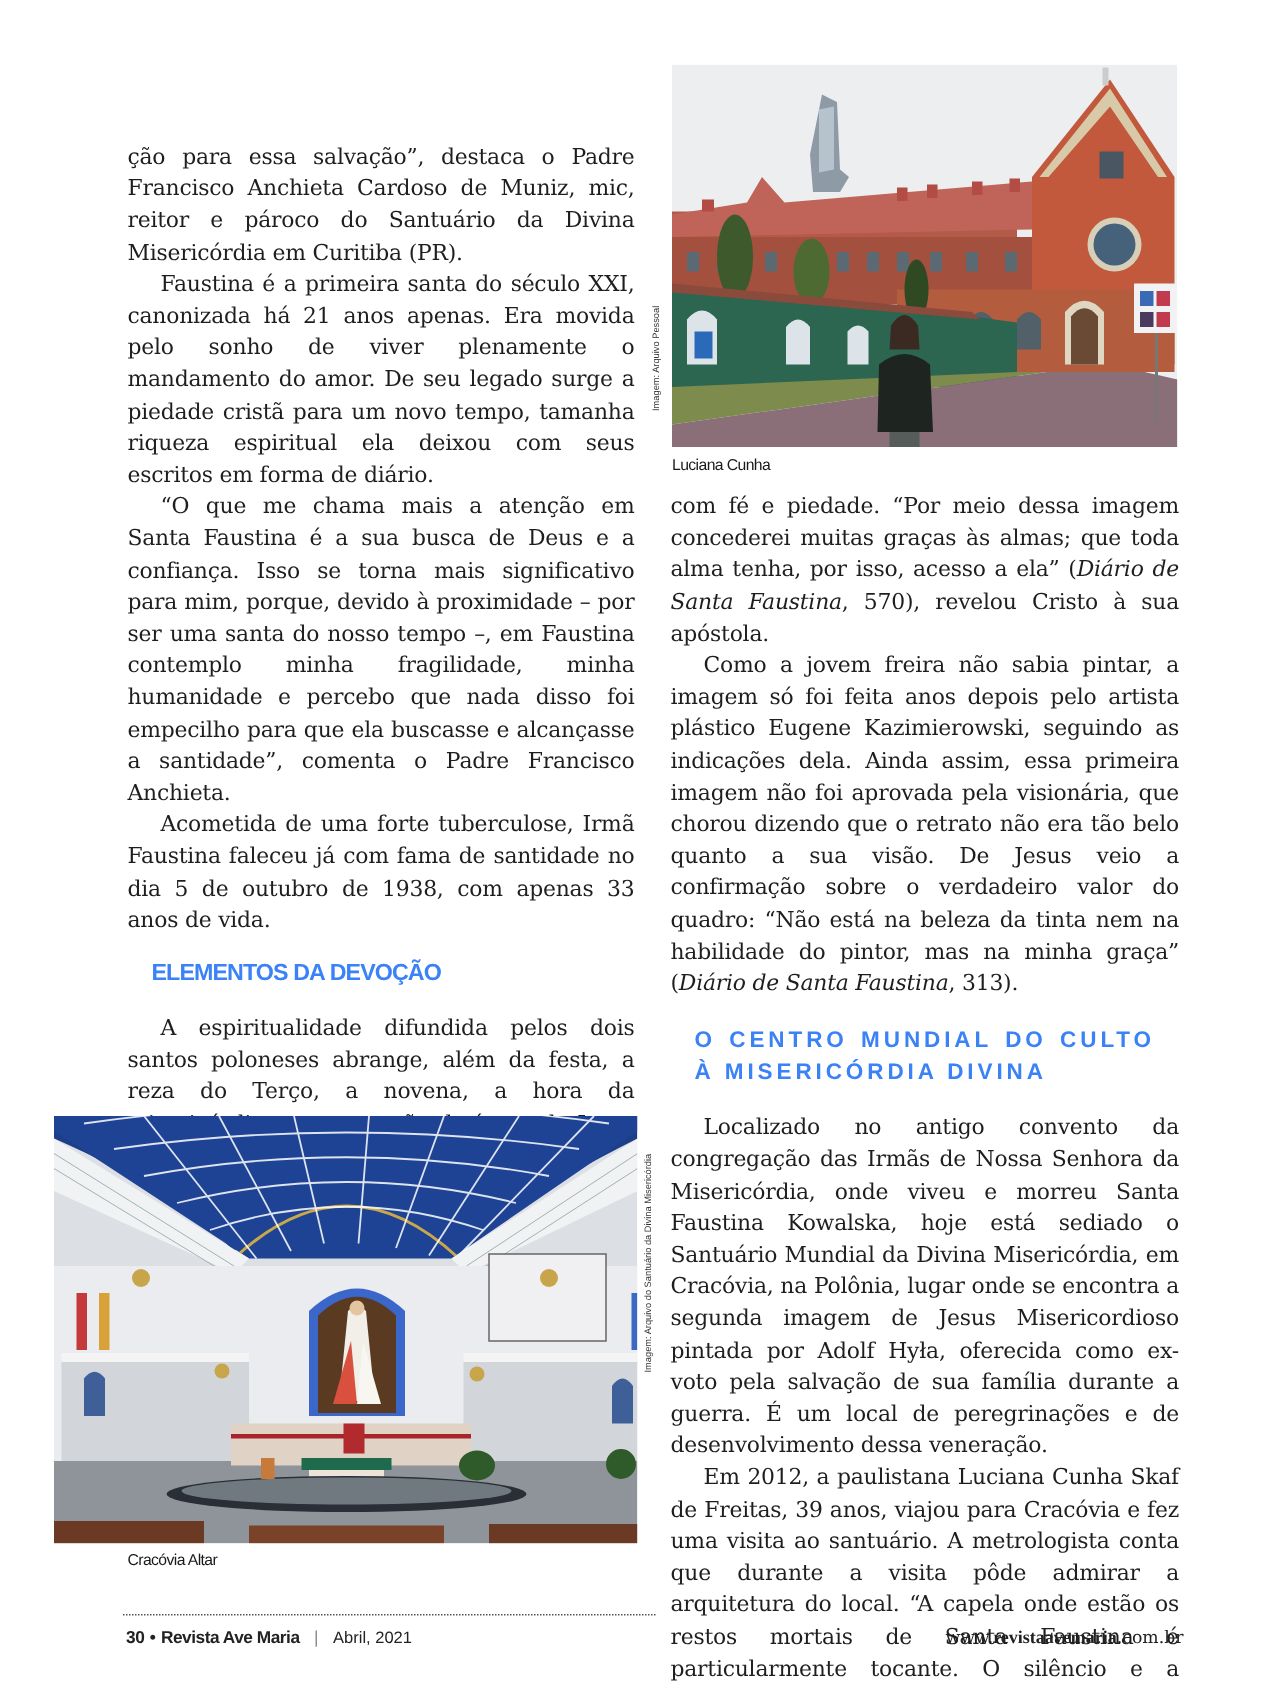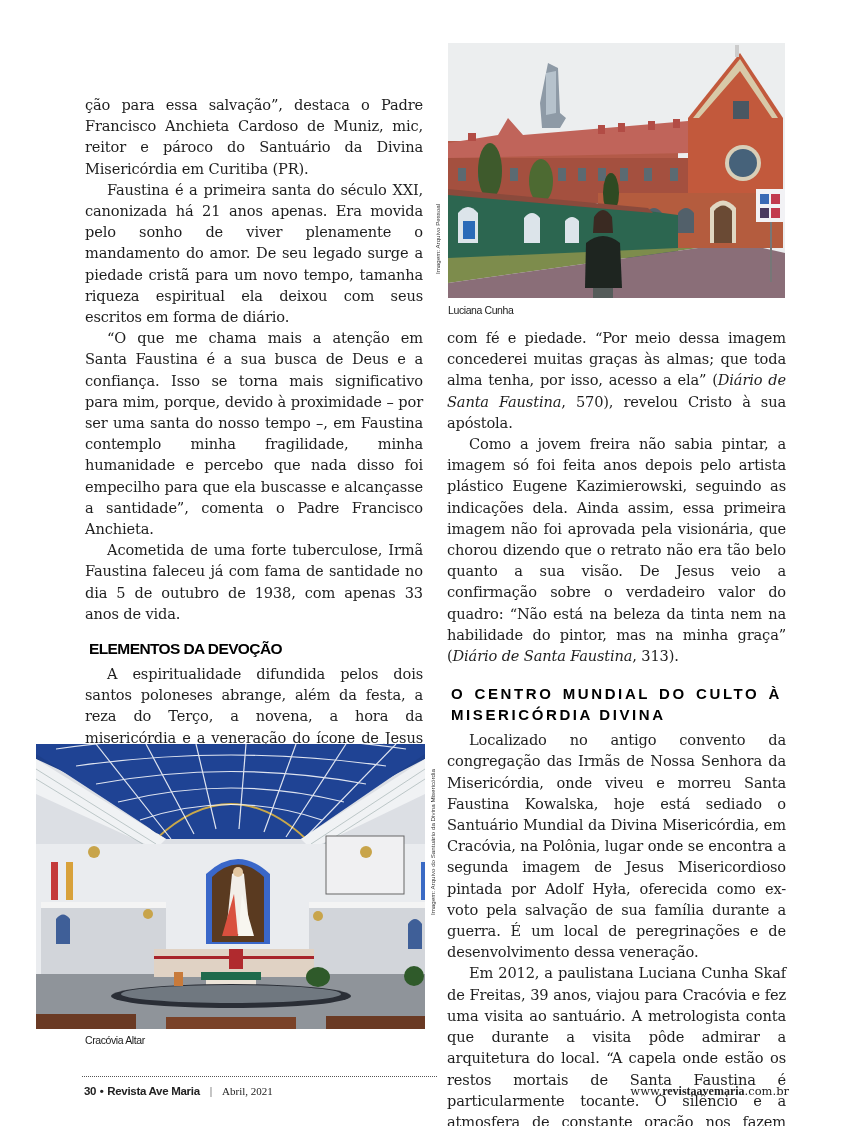--- a/index.html
+++ b/index.html
@@ -3,33 +3,33 @@
   <meta charset="utf-8">
   <style>
     html, body { margin: 0; padding: 0; background: #ffffff; }
     body { width: 850px; height: 1126px; position: relative; overflow: hidden; font-family: "DejaVu Serif", serif; color: #1e1e1e; }
     .col { position: absolute; font-size: 14.6px; line-height: 21.2px; text-align: justify; hyphens: manual; letter-spacing: -0.15px; }
     .col-left { left: 85px; top: 94px; width: 338px; }
     .col-right { left: 447px; top: 327px; width: 339px; }
     .col p { margin: 0; text-indent: 22px; }
     .col p.noindent { text-indent: 0; }
     .col em { font-style: italic; }
-    .h-green { color: #000000; font-family: "Liberation Sans", sans-serif; font-weight: bold; margin: 4px; }
+    .h-green { color: #3b82f6; font-family: "Liberation Sans", sans-serif; font-weight: bold; margin: 16px; }
     .h-left { font-size: 15.5px; letter-spacing: -0.6px; margin-top: 15px; line-height: 20px; }
     .h-right { font-size: 15px; letter-spacing: 2.6px; line-height: 21px; margin-top: 17px; text-align: justify; text-align-last: left; }
     .caption { position: absolute; font-family: "Liberation Sans", sans-serif; font-weight: normal; font-size: 10.5px; color: #1a1a1a; letter-spacing: -0.4px; }
     .credit { position: absolute; font-family: "Liberation Sans", sans-serif; font-size: 6.2px; color: #333; transform-origin: left top; transform: rotate(-90deg); white-space: nowrap; }
     .photo { position: absolute; overflow: hidden; }
     .photo-convent { left: 448px; top: 43px; width: 337px; height: 255px; }
     .photo-altar { left: 36px; top: 744px; width: 389px; height: 285px; }
     .footer-rule { position: absolute; left: 82px; top: 1076px; width: 355px; border-top: 1px dotted #555; }
     .footer-left { position: absolute; left: 84px; top: 1084px; font-size: 11.5px; color: #222; white-space: nowrap; }
     .footer-left .mag { font-family: "Liberation Sans", sans-serif; font-weight: bold; letter-spacing: -0.3px; }
     .footer-left .sep { margin: 0 6px; color: #888; font-family: "Liberation Sans", sans-serif; }
-    .footer-left .date { font-family: Liberation Serif, serif; font-size: 11px; }
+    .footer-left .date { font-family: Liberation Sans, sans-serif; font-size: 11px; }
     .footer-right { position: absolute; right: 61px; top: 1084px; font-size: 11.5px; color: #222; white-space: nowrap; font-family: "DejaVu Serif", serif; }
     .footer-right .bold { font-family: Liberation Serif, serif; font-weight: bold; font-size: 12px; }
   </style>
 </head>
 <body>
 
 <div class="col col-left">
   <div id="left-before">
       <p class="noindent">ção para essa salvação”, destaca o Padre Francisco Anchieta Cardoso de Muniz, mic, reitor e pároco do Santuário da Divina Misericórdia em Curitiba (PR).</p>
       <p>Faustina é a primeira santa do século XXI, canonizada há 21 anos apenas. Era movida pelo sonho de viver plenamente o mandamento do amor. De seu legado surge a piedade cristã para um novo tempo, tamanha riqueza espiritual ela deixou com seus escritos em forma de diário.</p>

